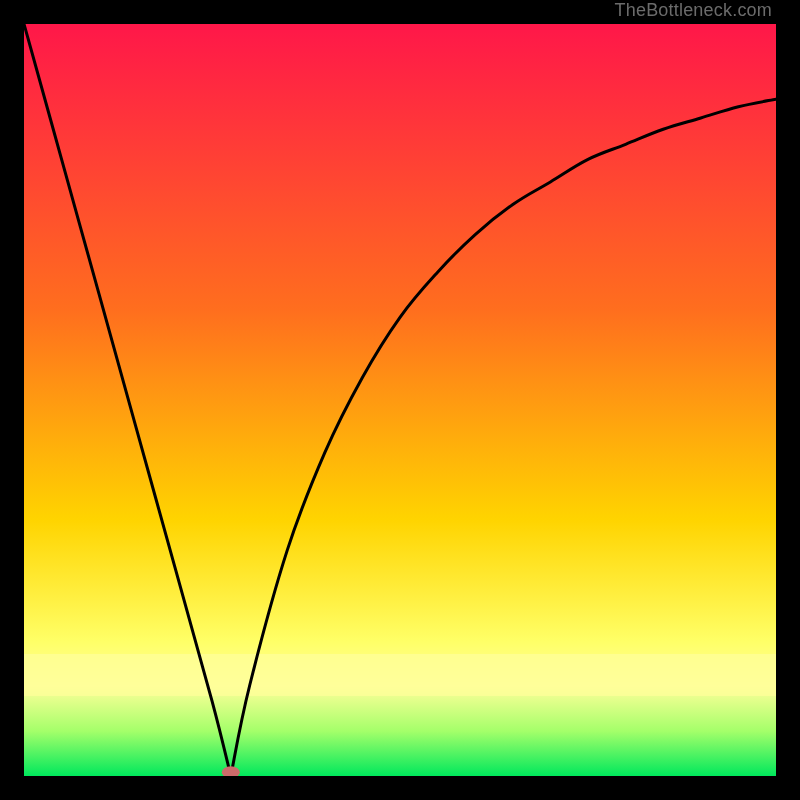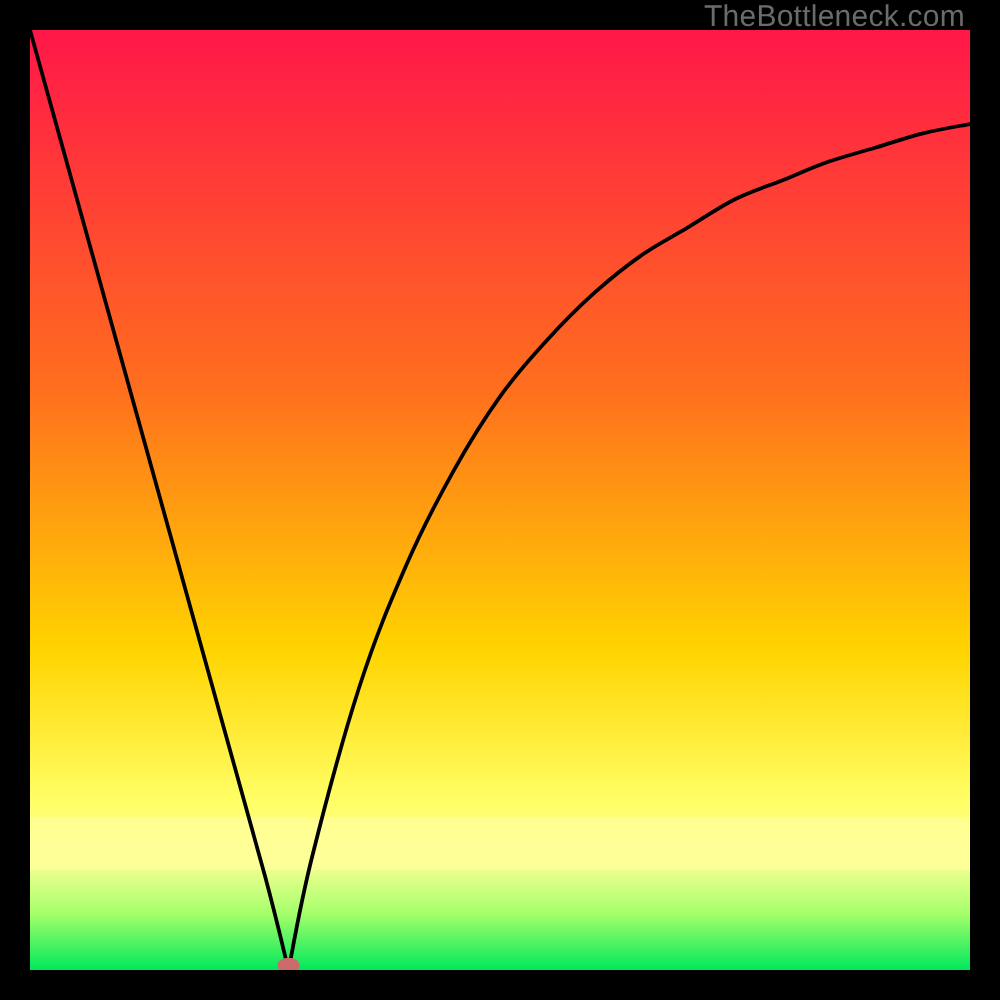--- a/index.html
+++ b/index.html
@@ -24,21 +24,21 @@
     top: 0;
     width: 752px;
     height: 752px;
   }
   .watermark {
     position: absolute;
     top: 0px;
     right: 28px;
     color: #6b6b6b;
     font-family: Arial, Helvetica, sans-serif;
-    font-size: 24px;
+    font-size: 18px;
     letter-spacing: 0.2px;
     user-select: none;
   }
 </style>
 </head>
 <body>
 
 <div class="frame">
   <svg class="plot" viewBox="0 0 752 752" preserveAspectRatio="none">
     <defs>

